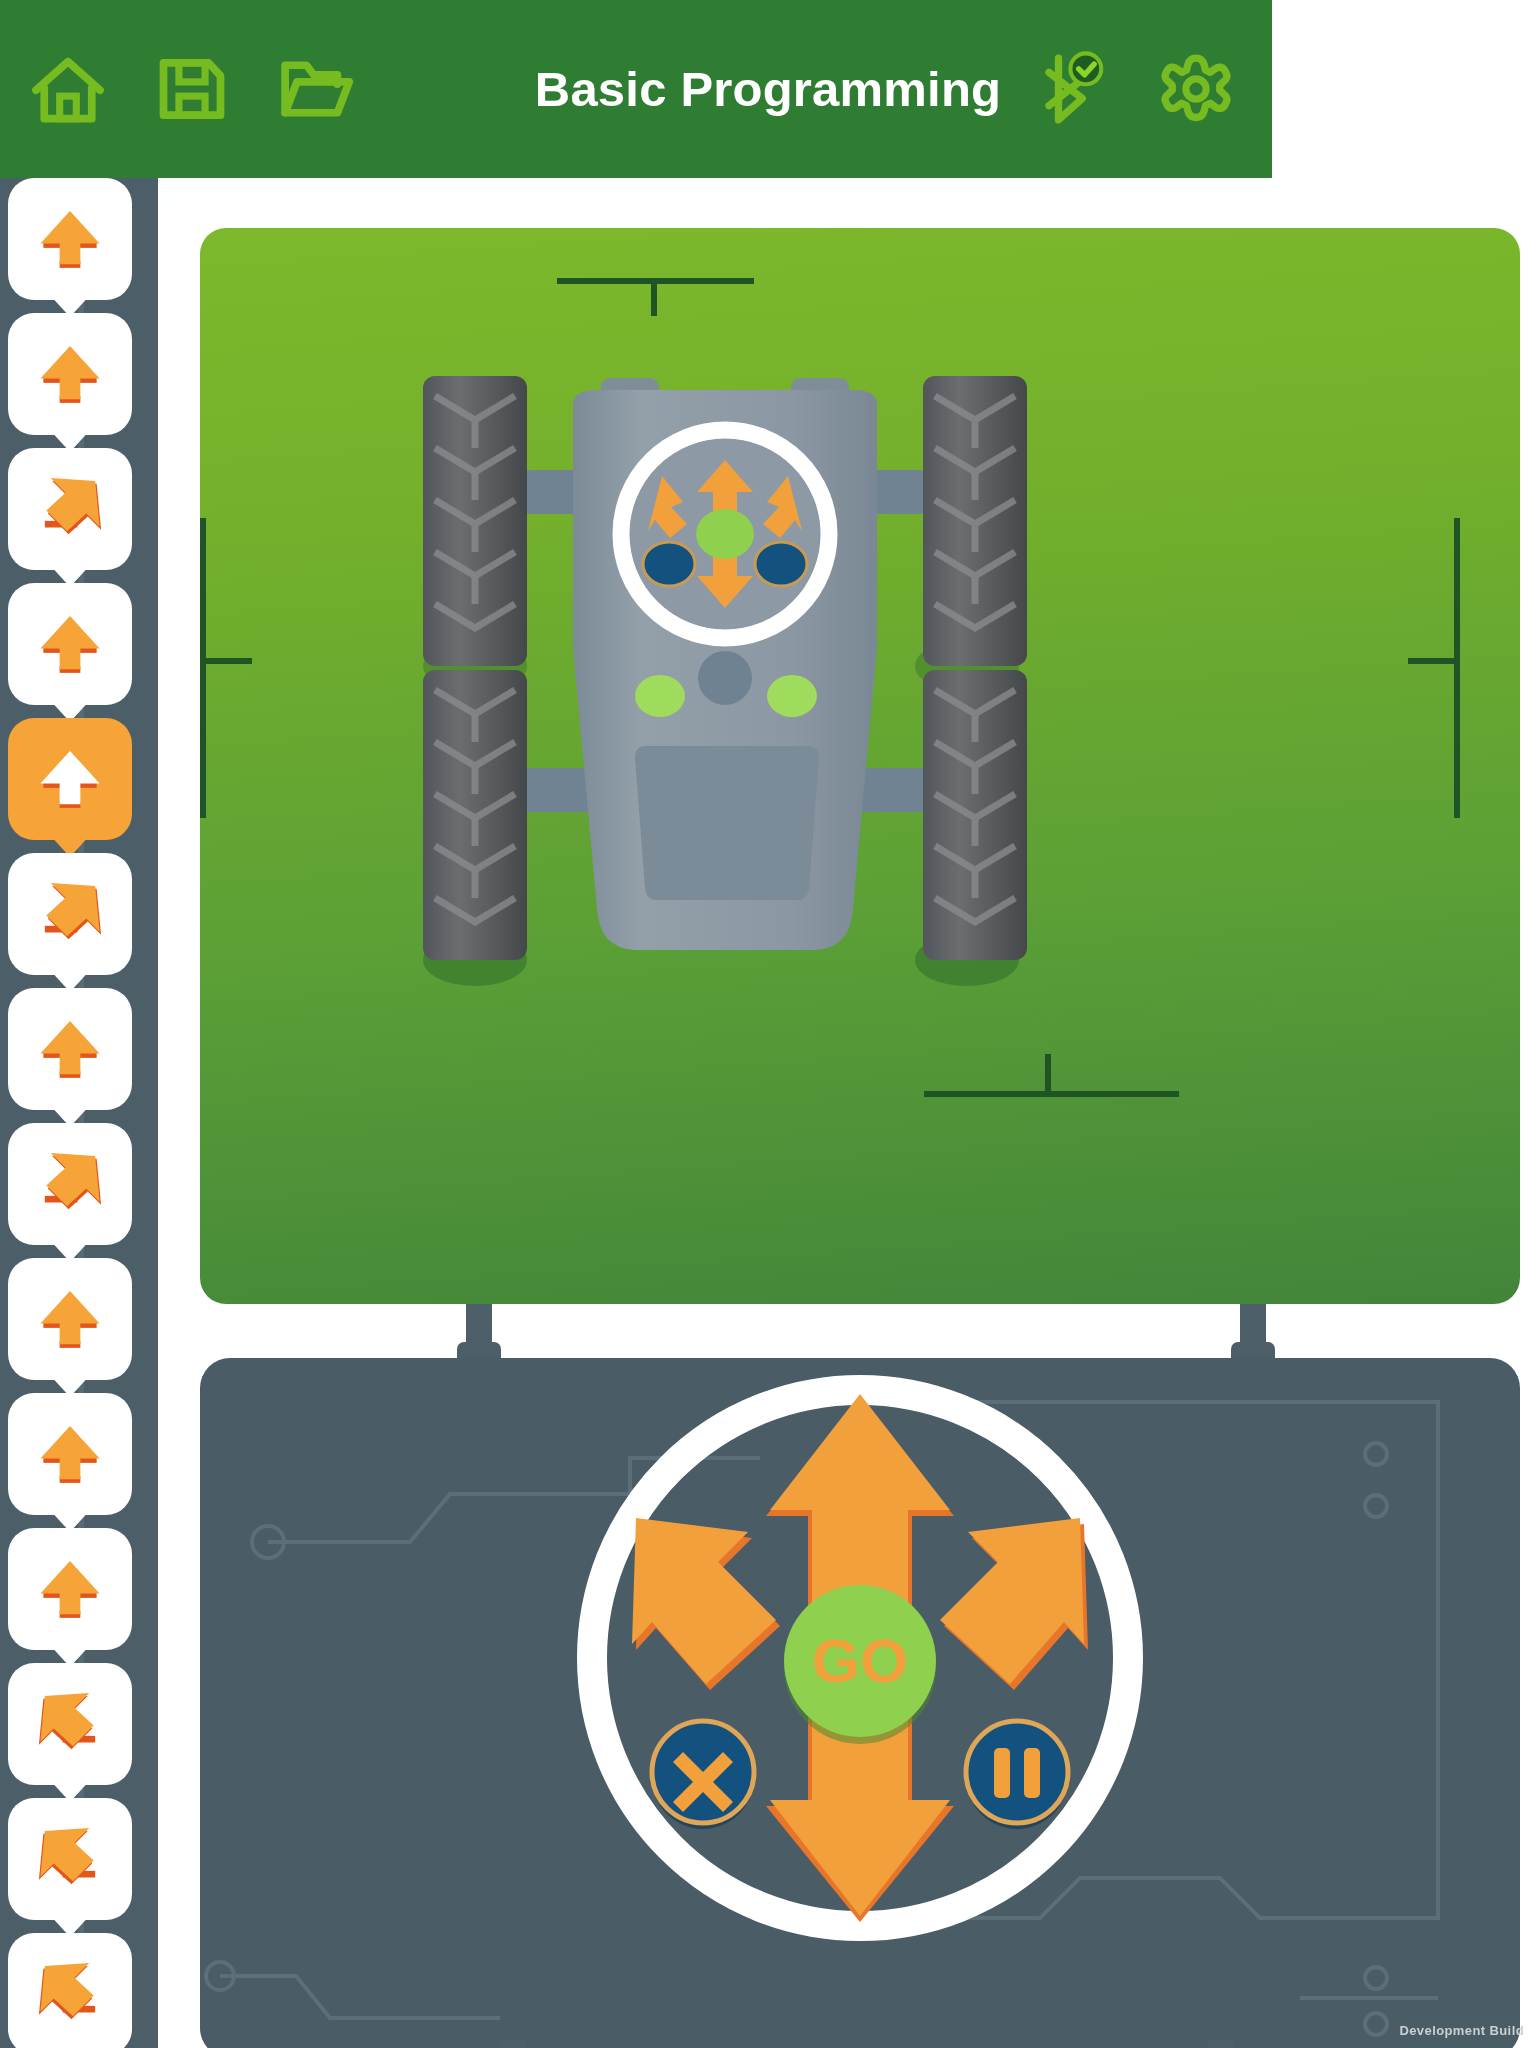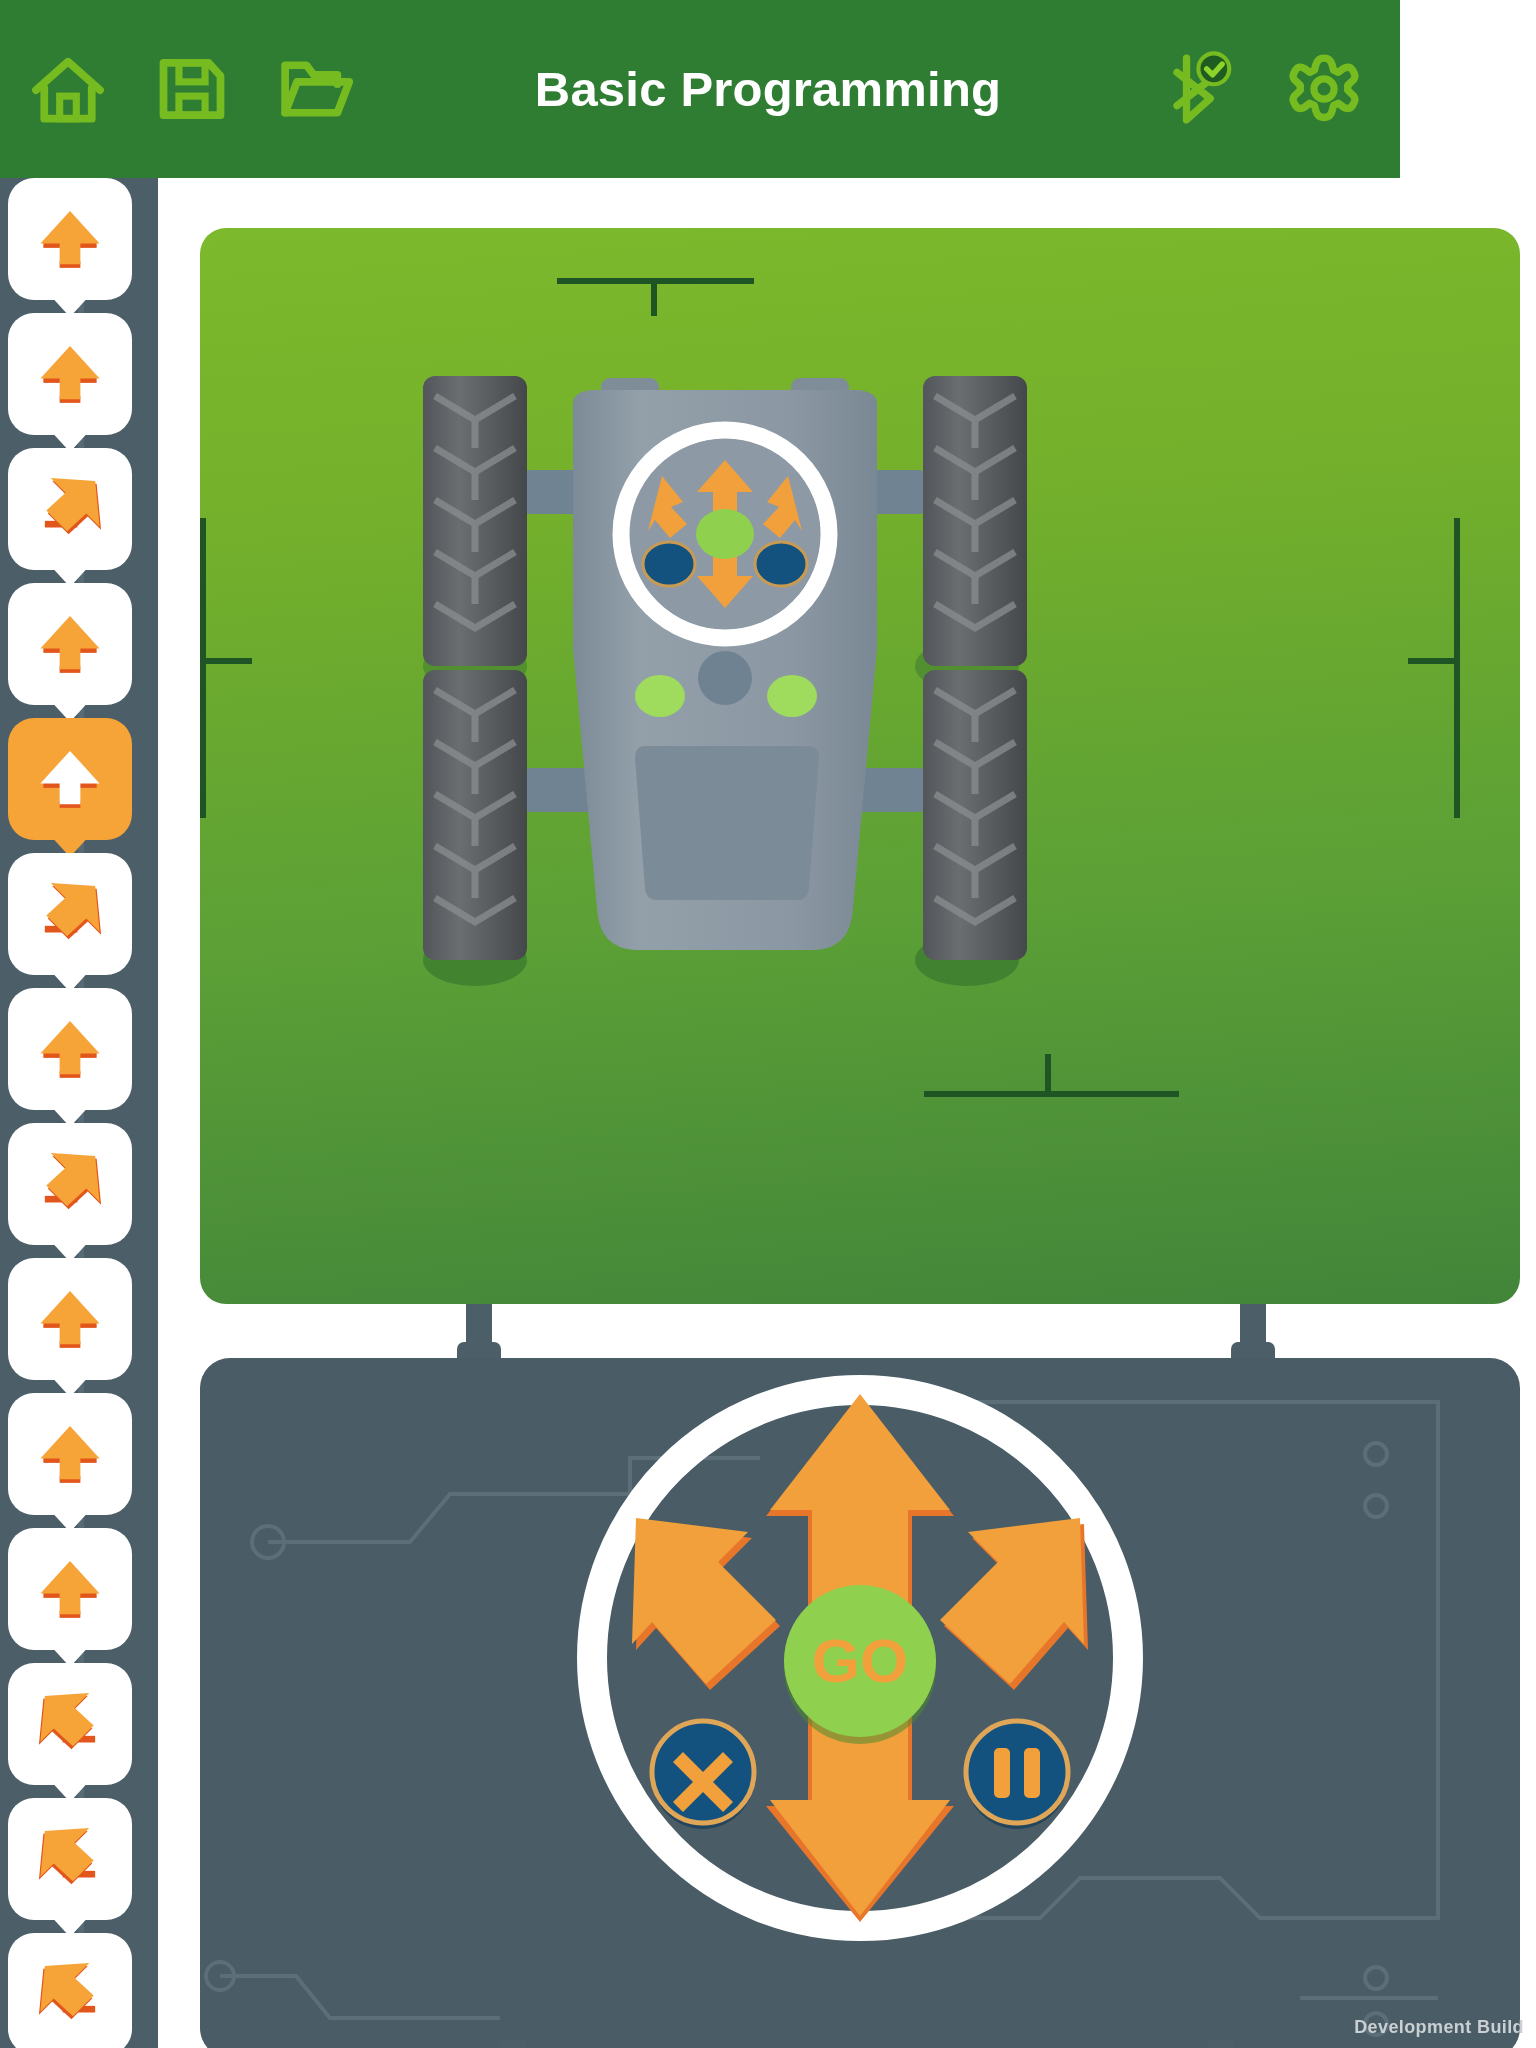--- a/index.html
+++ b/index.html
@@ -6,21 +6,21 @@
   * { margin:0; padding:0; box-sizing:border-box; }
   html,body{
     width:1536px; height:2048px; overflow:hidden;
     background:#ffffff;
     font-family:"Liberation Sans", sans-serif;
   }
   #app{ position:relative; width:1536px; height:2048px; background:#ffffff; }
 
   
   .header{
-    position:absolute; left:0; top:0; width:1400px; height:178px;
+    position:absolute; left:0; top:0; width:1272px; height:178px;
     background:#2F7D32;
     display:flex; align-items:center;
   }
   .hdr-left{
     position:absolute; left:30px; top:0; height:178px;
     display:flex; align-items:center; gap:48px;
   }
   .hdr-right{
     position:absolute; right:38px; top:0; height:178px;
     display:flex; align-items:center; gap:52px;
@@ -90,21 +90,21 @@
   }
   .panel .trace{ position:absolute; }
   .panel-foot{
     position:absolute; width:26px; height:40px; background:#4C5F69;
     border-bottom-left-radius:6px; border-bottom-right-radius:6px;
   }
 
   
   .watermark{
     position:absolute; right:12px; bottom:10px;
-    color:#C9CFD2; font-size:18px; font-weight:bold;
+    color:#C9CFD2; font-size:13px; font-weight:bold;
     letter-spacing:0.4px;
   }
 </style>
 </head>
 <body>
 
 <div id="app">
 
   <div class="header">
 

